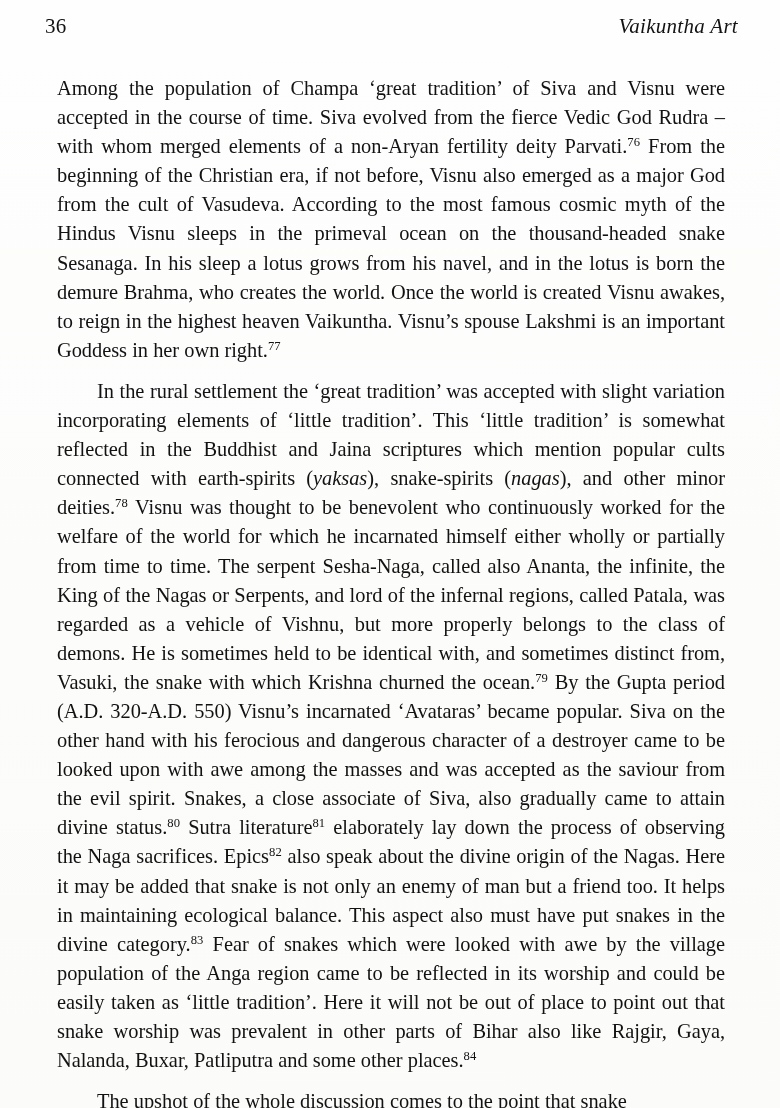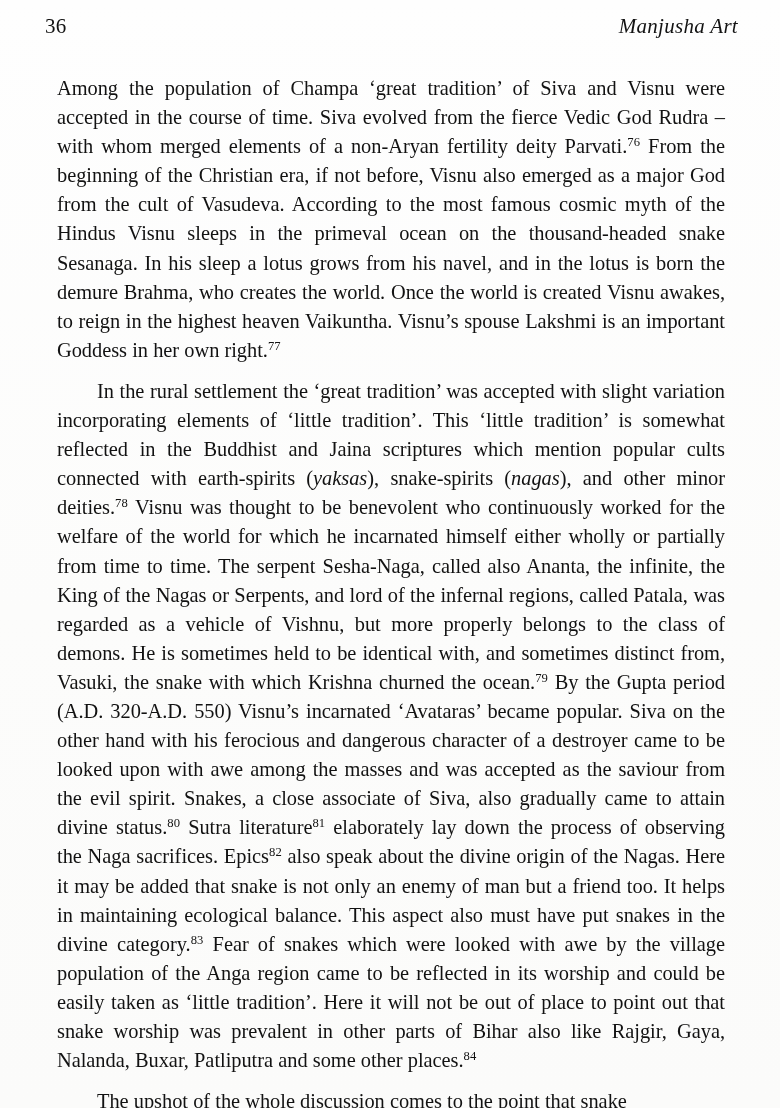--- a/index.html
+++ b/index.html
@@ -97,21 +97,21 @@
 </style>
 </head>
 <body>
 
 <div class="page" style="background: rgb(254, 254, 254);">
 
   <div class="paper-tone"></div>
 
   <div class="running-header">
     <span class="folio">36</span>
-    <span class="header-title">Manjusha Art</span>
+    <span class="header-title">Vaikuntha Art</span>
   </div>
 
   <div class="textblock" id="textblock" style="color: rgb(18, 18, 18);">
       <p class="para"><span>Among the population of Champa ‘great tradition’ of Siva and Visnu were accepted in the course of time. Siva evolved from the fierce Vedic God Rudra – with whom merged elements of a non-Aryan fertility deity Parvati.</span><sup>76</sup><span> From the beginning of the Christian era, if not before, Visnu also emerged as a major God from the cult of Vasudeva. According to the most famous cosmic myth of the Hindus Visnu sleeps in the primeval ocean on the thousand-headed snake Sesanaga. In his sleep a lotus grows from his navel, and in the lotus is born the demure Brahma, who creates the world. Once the world is created Visnu awakes, to reign in the highest heaven Vaikuntha. Visnu’s spouse Lakshmi is an important Goddess in her own right.</span><sup>77</sup></p>
       <p class="para indent"><span>In the rural settlement the ‘great tradition’ was accepted with slight variation incorporating elements of ‘little tradition’. This ‘little tradition’ is somewhat reflected in the Buddhist and Jaina scriptures which mention popular cults connected with earth-spirits (</span><i>yaksas</i><span>), snake-spirits (</span><i>nagas</i><span>), and other minor deities.</span><sup>78</sup><span> Visnu was thought to be benevolent who continuously worked for the welfare of the world for which he incarnated himself either wholly or partially from time to time. The serpent Sesha-Naga, called also Ananta, the infinite, the King of the Nagas or Serpents, and lord of the infernal regions, called Patala, was regarded as a vehicle of Vishnu, but more properly belongs to the class of demons. He is sometimes held to be identical with, and sometimes distinct from, Vasuki, the snake with which Krishna churned the ocean.</span><sup>79</sup><span> By the Gupta period (A.D. 320-A.D. 550) Visnu’s incarnated ‘Avataras’ became popular. Siva on the other hand with his ferocious and dangerous character of a destroyer came to be looked upon with awe among the masses and was accepted as the saviour from the evil spirit. Snakes, a close associate of Siva, also gradually came to attain divine status.</span><sup>80</sup><span> Sutra literature</span><sup>81</sup><span> elaborately lay down the process of observing the Naga sacrifices. Epics</span><sup>82</sup><span> also speak about the divine origin of the Nagas. Here it may be added that snake is not only an enemy of man but a friend too. It helps in maintaining ecological balance. This aspect also must have put snakes in the divine category.</span><sup>83</sup><span> Fear of snakes which were looked with awe by the village population of the Anga region came to be reflected in its worship and could be easily taken as ‘little tradition’. Here it will not be out of place to point out that snake worship was prevalent in other parts of Bihar also like Rajgir, Gaya, Nalanda, Buxar, Patliputra and some other places.</span><sup>84</sup></p>
       <p class="para indent tail"><span>The upshot of the whole discussion comes to the point that snake</span></p>
     </div>
 
 </div>
 

